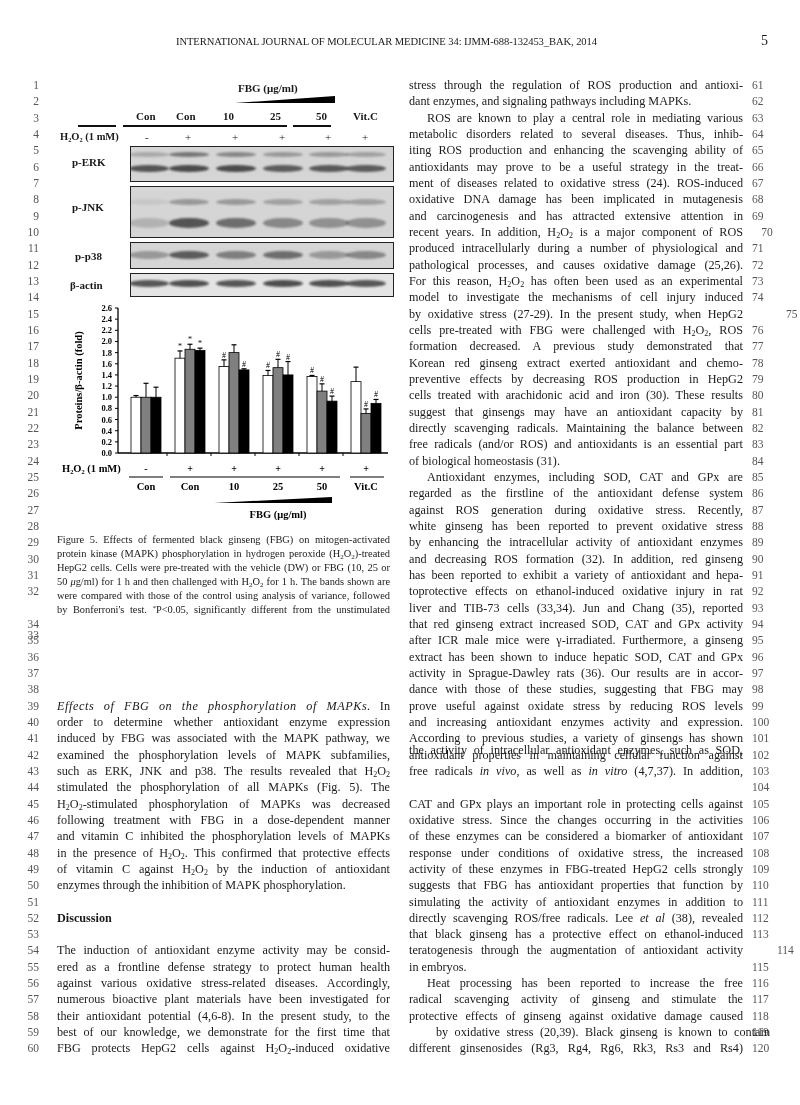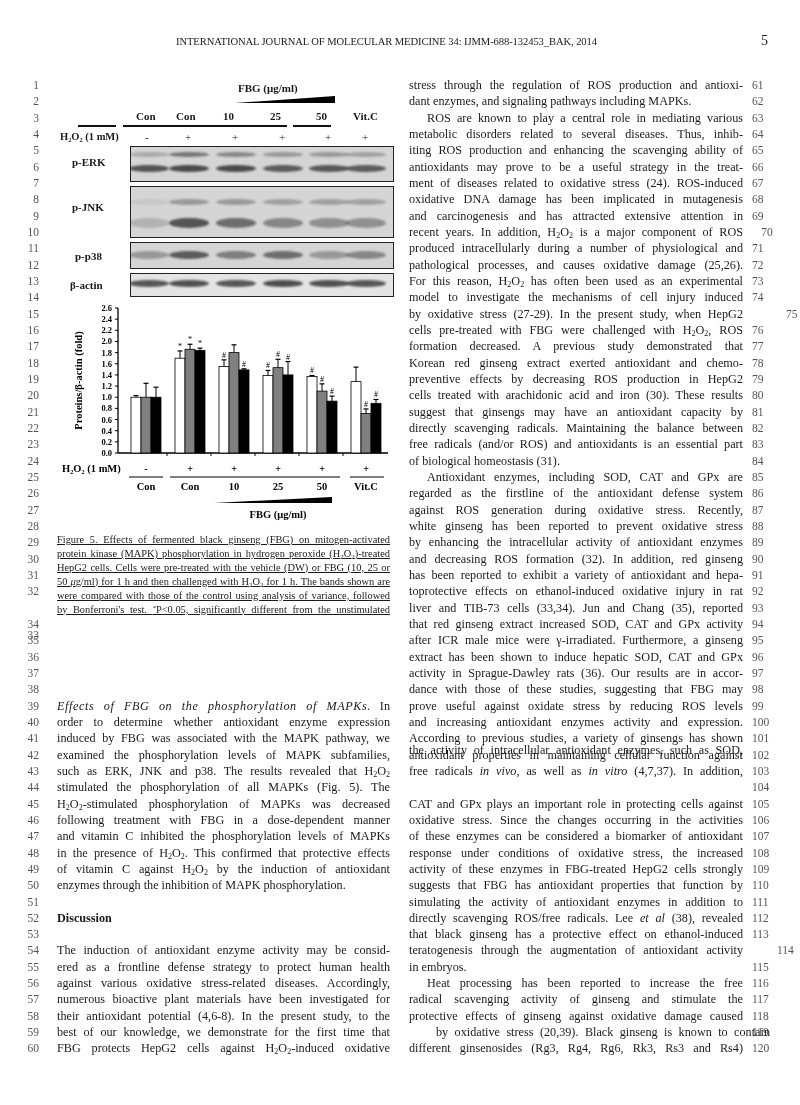--- a/index.html
+++ b/index.html
@@ -17,21 +17,21 @@
   .tline.left { left: 57px; width: 333px; }
   .tline.right { left: 409px; width: 334px; }
   .j { text-align: justify; text-align-last: justify; }
   .nj { text-align: left; }
   .ind { text-indent: 18px; }
   .it { font-style: italic; }
   .bold { font-weight: bold; }
   sub { font-size: 8px; vertical-align: -2px; line-height: 0; }
 
   .caption { position: absolute; left: 57px; top: 533px; width: 333px; font-size: 10.4px; line-height: 13.9px; }
-  .caption .cl { display: block; white-space: nowrap; text-decoration: underline; }
+  .caption .cl { display: block; white-space: nowrap; }
   .caption .cj { text-align: justify; text-align-last: justify; }
   .caption sup { font-size: 7px; vertical-align: 3px; line-height: 0; }
   .caption sub { font-size: 7px; }
 
   
   .fig { position: absolute; left: 60px; top: 78px; width: 330px; height: 445px; font-weight: bold; }
   .fig .lbl { position: absolute; font-size: 11px; white-space: nowrap; }
   .fig .hl { position: absolute; height: 1.5px; background: #111; }
   .blot { position: absolute; border: 1.5px solid #222; background: #d5d5d5; overflow: hidden; }
   .band { position: absolute; border-radius: 50%; filter: blur(1.2px); }

